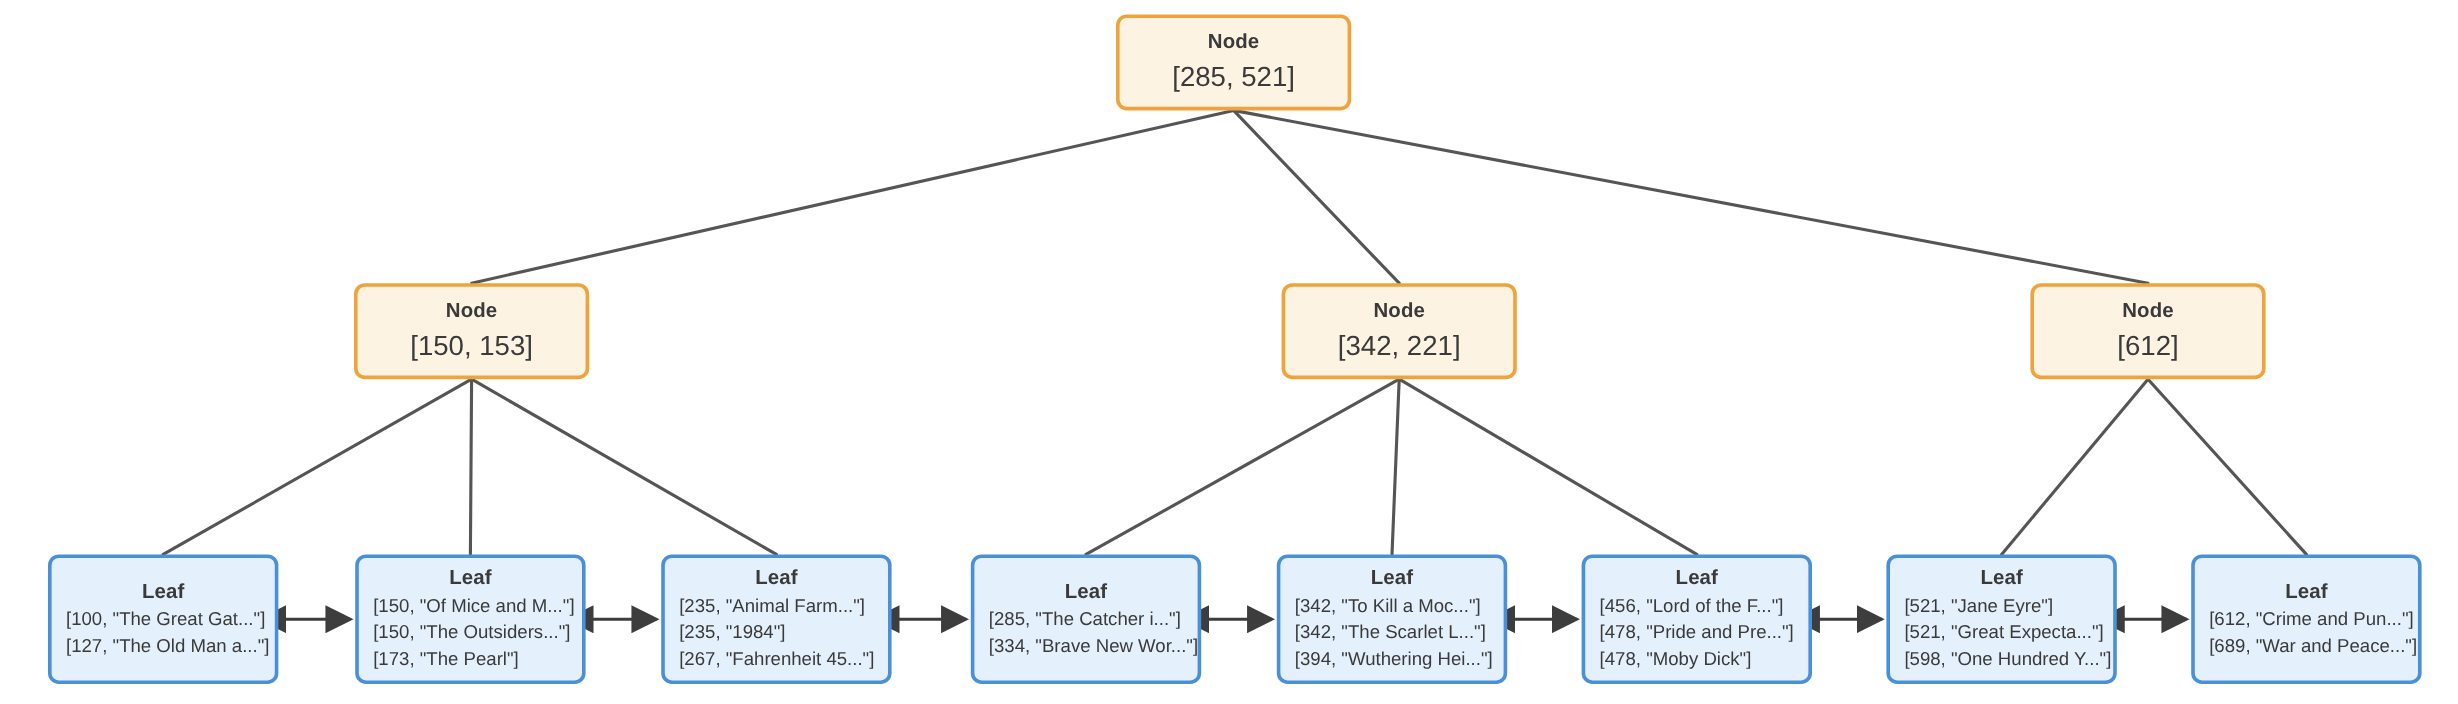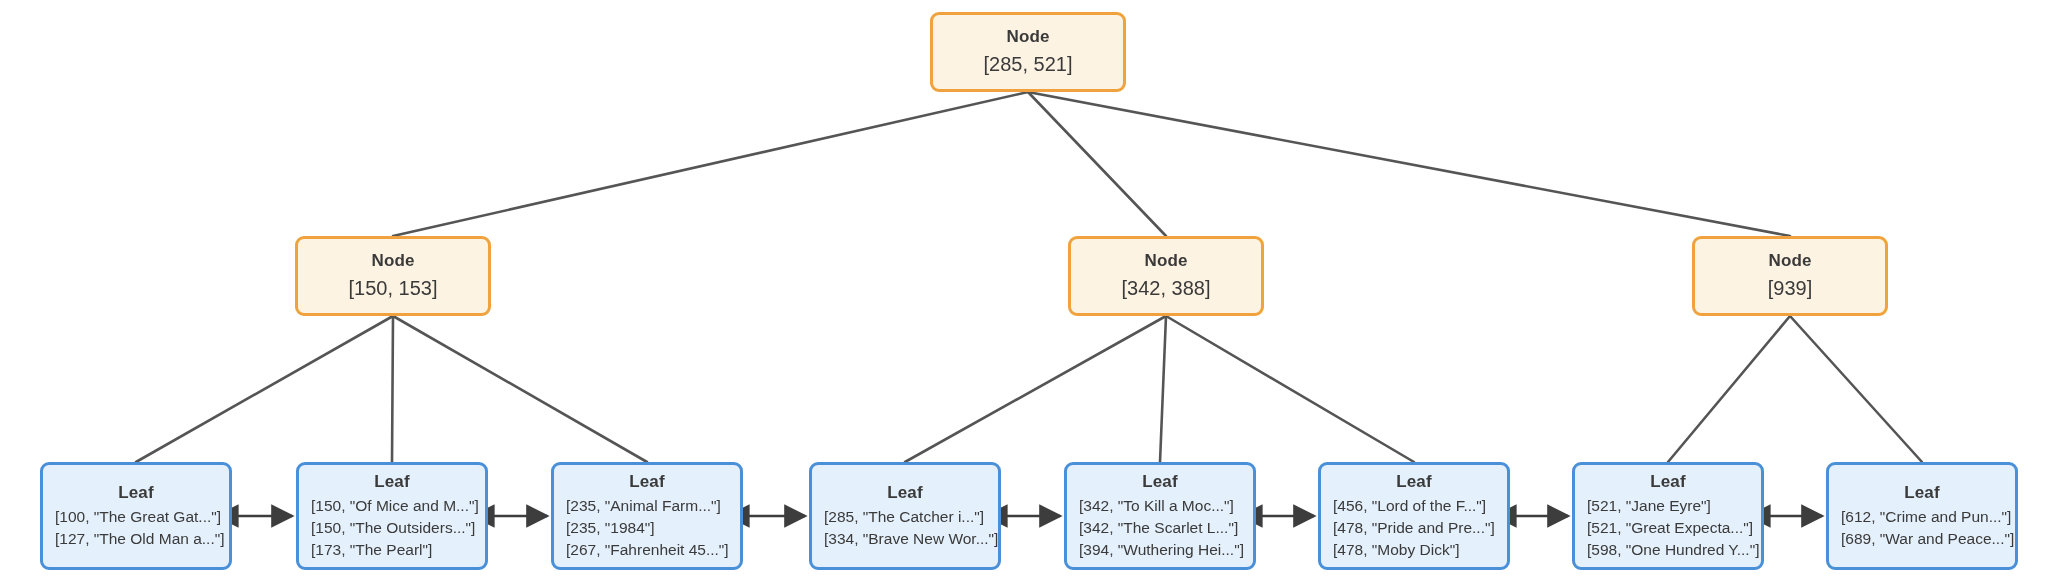--- a/index.html
+++ b/index.html
@@ -46,21 +46,21 @@
   }
   .box-title {
     font-weight: bold;
     font-size: 17px;
     color: #3a3a3a;
     line-height: 1.35;
     letter-spacing: 0.1px;
   }
   .node-box .box-title { margin-bottom: 3px; }
   .box-keys {
-    font-size: 20px;
+    font-size: 23px;
     color: #3a3a3a;
     line-height: 1.35;
   }
   .leaf-entries {
     width: 100%;
     box-sizing: border-box;
     padding: 0 12px;
     margin-top: 2px;
   }
   .leaf-entry {
@@ -113,25 +113,25 @@
       <div class="box node-box" style="left: 930px; top: 12px; width: 196px; height: 80px;">
         <div class="box-title">Node</div>
         <div class="box-keys">[285, 521]</div>
       </div>
       <div class="box node-box" style="left: 295px; top: 236px; width: 196px; height: 80px;">
         <div class="box-title">Node</div>
         <div class="box-keys">[150, 153]</div>
       </div>
       <div class="box node-box" style="left: 1068px; top: 236px; width: 196px; height: 80px;">
         <div class="box-title">Node</div>
-        <div class="box-keys">[342, 388]</div>
+        <div class="box-keys">[342, 221]</div>
       </div>
       <div class="box node-box" style="left: 1692px; top: 236px; width: 196px; height: 80px;">
         <div class="box-title">Node</div>
-        <div class="box-keys">[939]</div>
+        <div class="box-keys">[612]</div>
       </div>
       <div class="box leaf-box" style="left: 40px; top: 462px; width: 192px; height: 108px;">
         <div class="box-title">Leaf</div>
         <div class="leaf-entries">
           <div class="leaf-entry">[100, "The Great Gat..."]</div>
           <div class="leaf-entry">[127, "The Old Man a..."]</div>
         </div>
       </div>
       <div class="box leaf-box" style="left: 296px; top: 462px; width: 192px; height: 108px;">
         <div class="box-title">Leaf</div>

